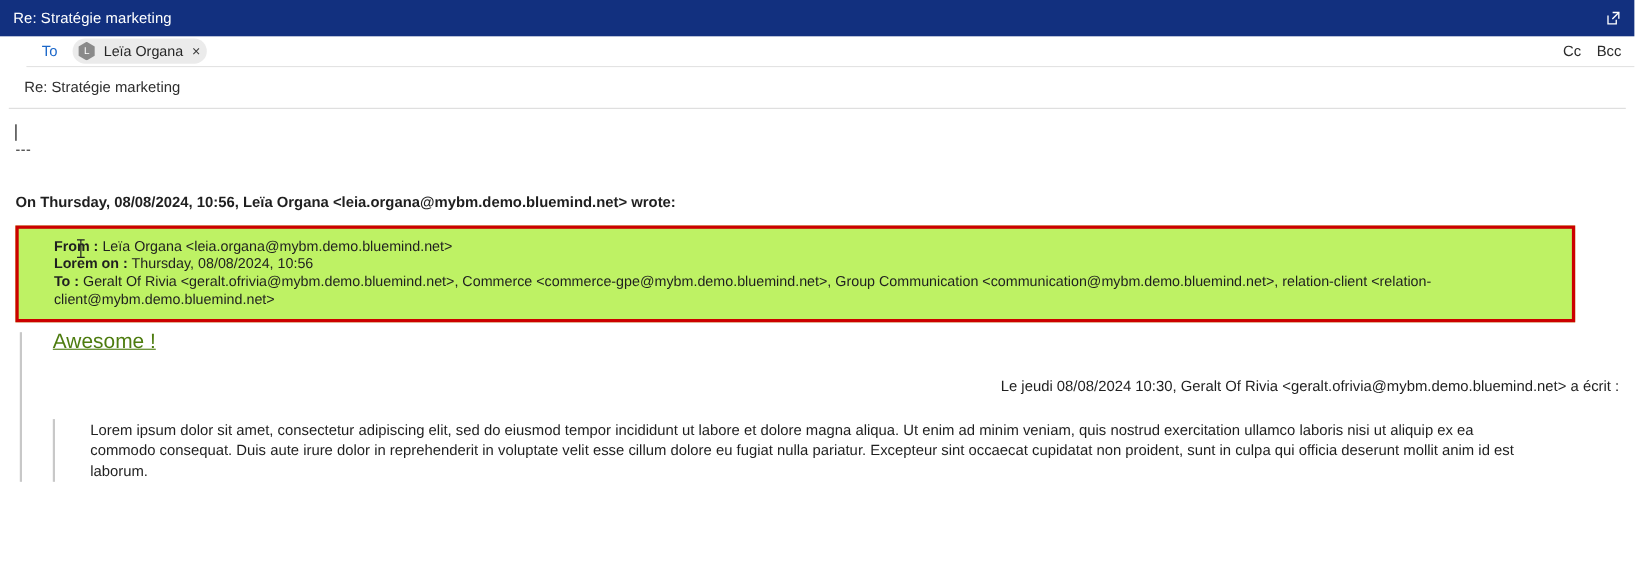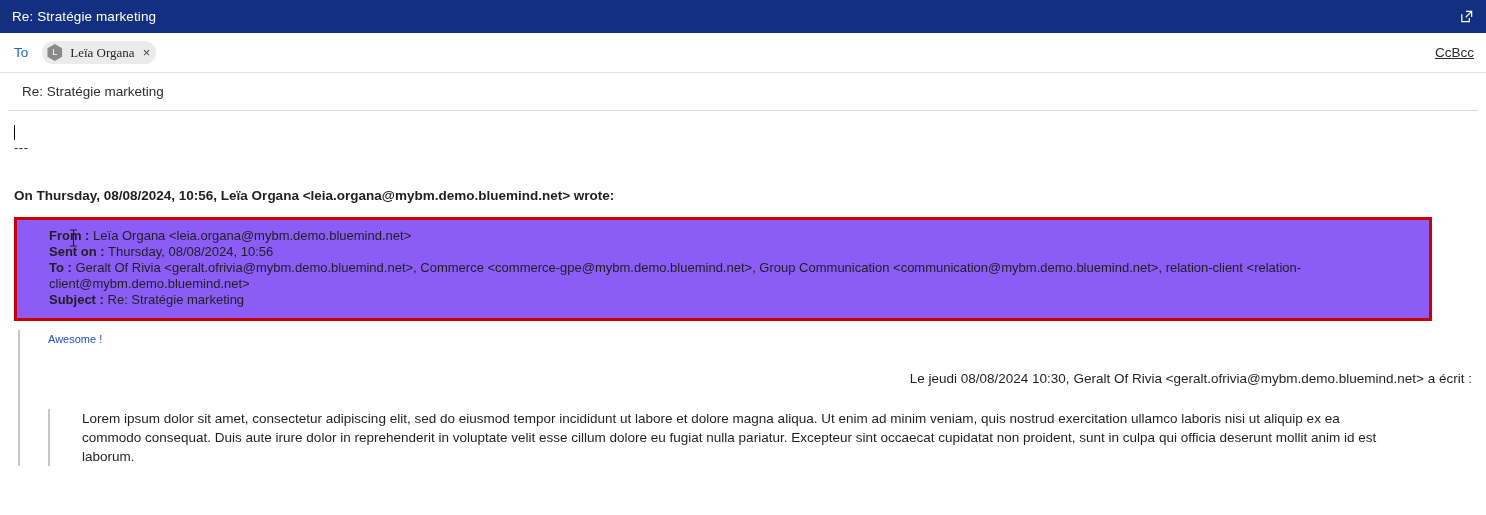--- a/index.html
+++ b/index.html
@@ -35,26 +35,27 @@
     width: 20px;
     height: 20px;
     display: flex;
     align-items: center;
     justify-content: center;
     cursor: pointer;
   }
 
   
   .torow {
-    height: 40px;
+    height: 28px;
     display: flex;
     align-items: center;
     border-bottom: 1px solid #e3e3e3;
     padding: 0 12px 0 14px;
     box-sizing: border-box;
+    margin-left: 24px;
   }
   .to-label {
     color: #1a66c9;
     font-size: 13.5px;
     margin-right: 14px;
   }
   .chip {
     display: inline-flex;
     align-items: center;
     background: #ebebeb;
@@ -79,34 +80,33 @@
     color: #ffffff;
     font-size: 9px;
     line-height: 1;
   }
   .chip .avatar .hex {
     position: absolute;
     inset: 0;
     background: #8a8a8a;
     clip-path: polygon(50% 0%, 93% 25%, 93% 75%, 50% 100%, 7% 75%, 7% 25%);
   }
-  .chip .chipname { margin-right: 8px; font-family: Liberation Serif, serif; }
+  .chip .chipname { margin-right: 8px; }
   .chip .chipclose {
     color: #3b3b3b;
     font-size: 13px;
     cursor: pointer;
     line-height: 1;
   }
   .torow .spacer { flex: 1; }
   .cc-bcc {
     display: flex;
-    gap: 0;
+    gap: 14px;
     font-size: 13.5px;
     color: #2b2b2b;
-    text-decoration: underline;
   }
   .cc-bcc span { cursor: pointer; }
 
   
   .subjectrow {
     height: 38px;
     display: flex;
     align-items: center;
     border-bottom: 1px solid #dcdcdc;
     padding: 0 14px;
@@ -163,41 +163,42 @@
     font-weight: bold;
   }
 
   
   .headerbox {
     margin-top: 14px;
     margin-right: 40px;
     border: 3px solid #cc0000;
     padding: 8px 10px 10px 32px;
     box-sizing: border-box;
-    background: #8b5cf6;
+    background: #bef264;
   }
   .headerbox .line {
     font-size: 13px;
     line-height: 16px;
     color: #1f1f1f;
     white-space: normal;
   }
   .headerbox .lbl { font-weight: bold; }
 
   
   .quoted {
     border-left: 2px solid #c8c8c8;
     margin-left: 4px;
     padding-left: 28px;
     margin-top: 9px;
   }
   .quoted .q1 {
-    font-size: 11px;
+    font-size: 19px;
     line-height: 18px;
-    color: #1d4ed8;
+    color: #4d7c0f;
+    text-decoration: underline;
   }
   .quoted .q2 {
     font-size: 13.5px;
     line-height: 18px;
     color: #1f1f1f;
     margin-top: 22px;
     text-align: right;
   }
   .quoted2 {
     border-left: 2px solid #c8c8c8;
@@ -263,31 +264,27 @@
 
   <div class="sigdash">---</div>
   <div class="wroteline">On Thursday, 08/08/2024, 10:56, Leïa Organa &lt;leia.organa@mybm.demo.bluemind.net&gt; wrote:</div>
 
   <div class="headerbox">
     <div class="line">
       <span class="lbl">From  :</span>
       <span>Leïa Organa &lt;leia.organa@mybm.demo.bluemind.net&gt;</span>
     </div>
     <div class="line">
-      <span class="lbl">Sent on  :</span>
+      <span class="lbl">Lorem on  :</span>
       <span>Thursday, 08/08/2024, 10:56</span>
     </div>
     <div class="line">
       <span class="lbl">To :</span>
       <span>Geralt Of Rivia &lt;geralt.ofrivia@mybm.demo.bluemind.net&gt;, Commerce &lt;commerce-gpe@mybm.demo.bluemind.net&gt;, Group Communication &lt;communication@mybm.demo.bluemind.net&gt;, relation-client &lt;relation-client@mybm.demo.bluemind.net&gt;</span>
     </div>
-    <div class="line">
-      <span class="lbl">Subject :</span>
-      <span>Re: Stratégie marketing</span>
-    </div>
   </div>
 
   <div class="quoted">
     <div class="q1">Awesome !</div>
     <div class="q2">Le jeudi 08/08/2024 10:30, Geralt Of Rivia &lt;geralt.ofrivia@mybm.demo.bluemind.net&gt; a écrit :</div>
 
     <div class="quoted2">
       <div class="para">Lorem ipsum dolor sit amet, consectetur adipiscing elit, sed do eiusmod tempor incididunt ut labore et dolore magna aliqua. Ut enim ad minim veniam, quis nostrud exercitation ullamco laboris nisi ut aliquip ex ea commodo consequat. Duis aute irure dolor in reprehenderit in voluptate velit esse cillum dolore eu fugiat nulla pariatur. Excepteur sint occaecat cupidatat non proident, sunt in culpa qui officia deserunt mollit anim id est laborum.</div>
     </div>
   </div>

